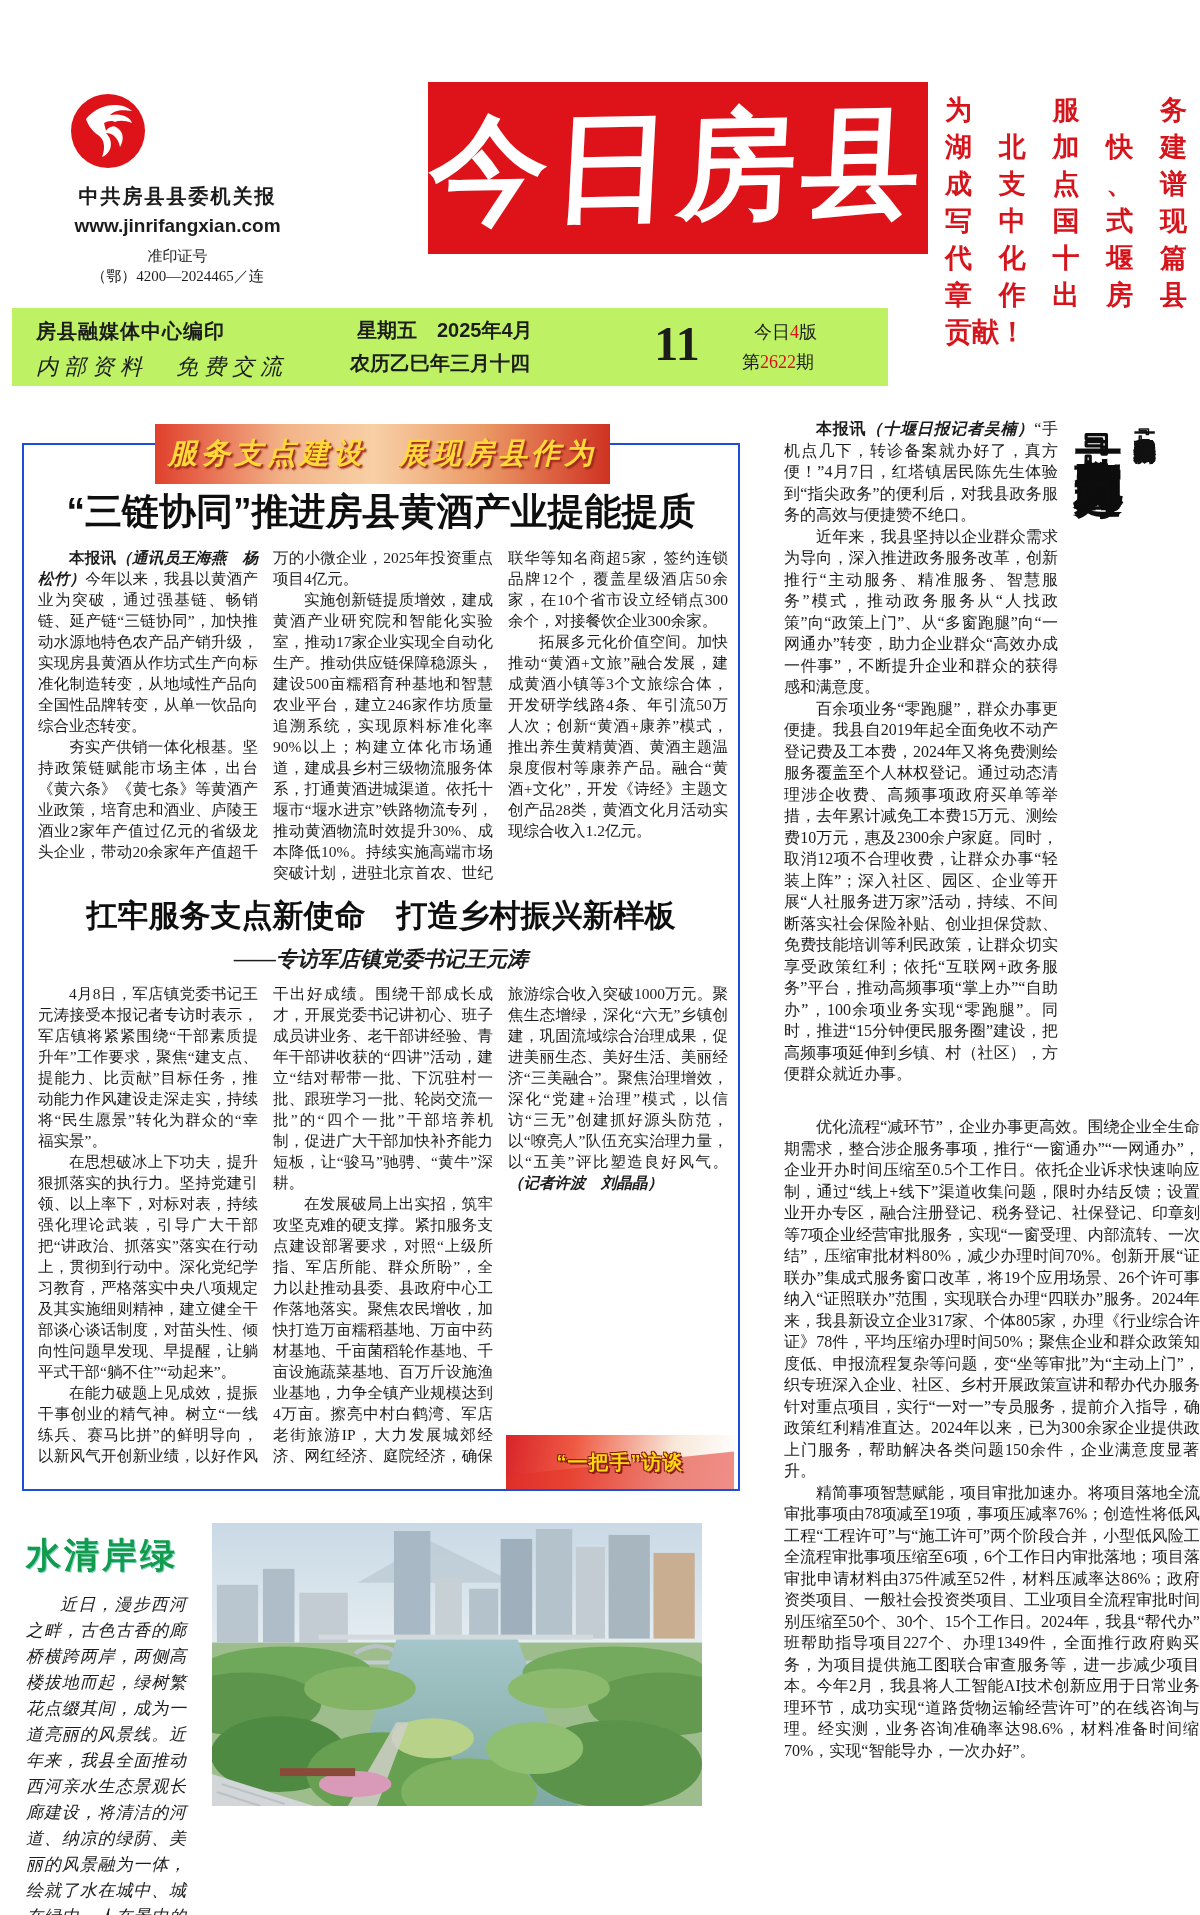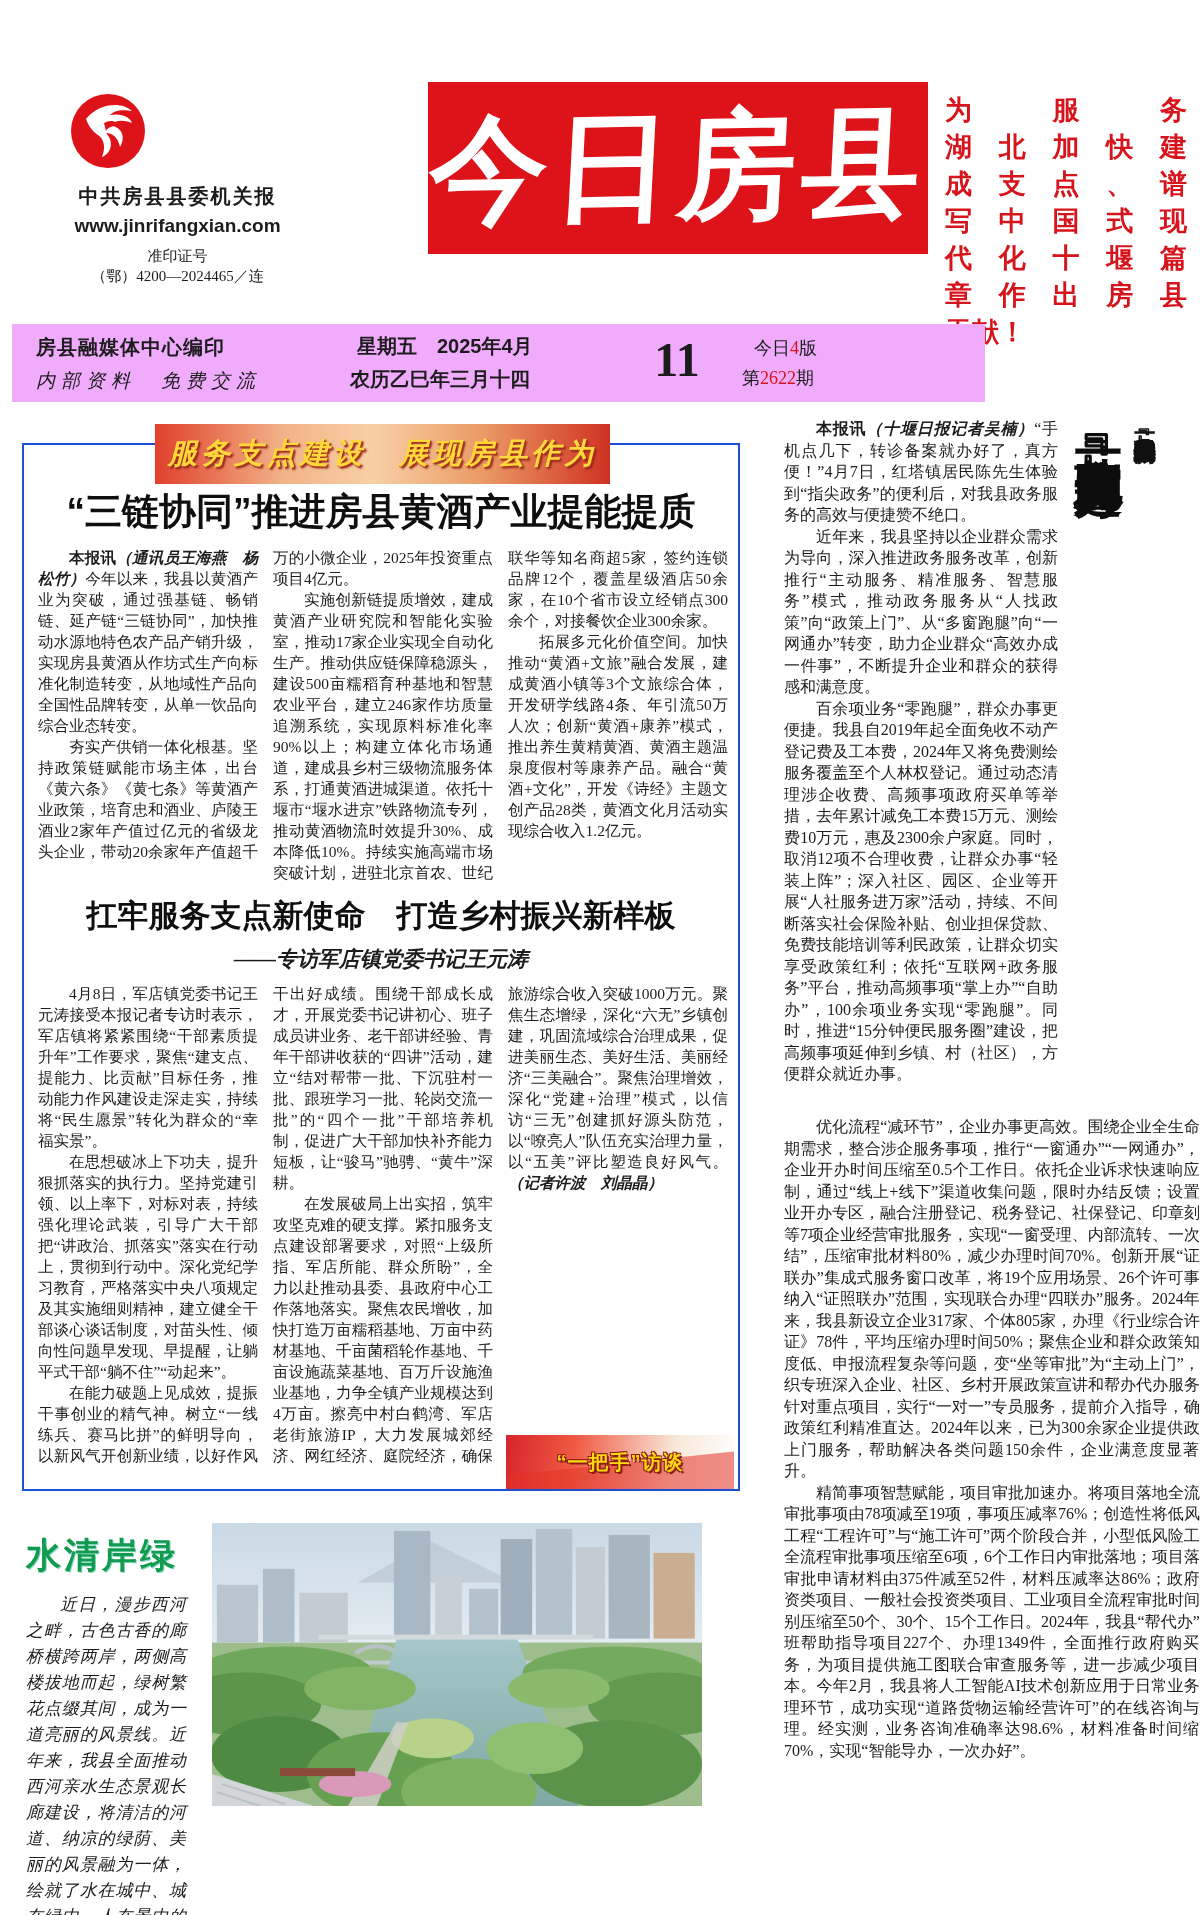--- a/index.html
+++ b/index.html
@@ -21,24 +21,24 @@
   .mast-title-box { position:absolute; left:428px; top:82px; width:500px; height:172px;
                     background:#de1219; display:flex; align-items:center; justify-content:center; }
   .mast-title { color:#ffffff; font-size:118px; font-weight:900; letter-spacing:6px;
                 font-family:"Liberation Serif",serif; transform:skewX(-4deg) rotate(-1deg); white-space:nowrap; }
   .mast-slogan { position:absolute; left:945px; top:92px; width:242px;
                  font-family:"Liberation Sans",sans-serif; font-weight:800; color:#d6141c;
                  font-size:27px; line-height:37px; }
   .mast-slogan .sl { display:block; text-align:justify; text-align-last:justify; }
   .mast-slogan .sl.last { text-align-last:left; }
   
-  .info-bar { position:absolute; left:12px; top:324px; width:973px; height:78px; background:#f0abfc; }
+  .info-bar { position:absolute; left:12px; top:308px; width:876px; height:78px; background:#bef264; }
   .ib-pub { position:absolute; left:24px; top:10px; font-family:"Liberation Sans",sans-serif;
             font-size:20px; font-weight:700; letter-spacing:1px; }
-  .ib-note { position:absolute; left:24px; top:44px; font-size:19px; letter-spacing:6px; font-style:italic; }
+  .ib-note { position:absolute; left:24px; top:44px; font-size:22px; letter-spacing:6px; font-style:italic; }
   .ib-date1 { position:absolute; left:345px; top:9px; font-family:"Liberation Sans",sans-serif; font-size:20px; font-weight:700; }
   .ib-date2 { position:absolute; left:338px; top:42px; font-family:"Liberation Sans",sans-serif; font-size:20px; font-weight:700; }
   .ib-day { position:absolute; left:620px; top:8px; width:90px; text-align:center;
             font-family:"Liberation Serif",serif; font-size:48px; font-weight:700; }
   .ib-ed { position:absolute; left:742px; top:12px; font-size:18px; }
   .ib-issue { position:absolute; left:730px; top:42px; font-size:18px; }
   .red-num { color:#d6141c; }
   
   .red-box { position:absolute; left:22px; top:443px; width:718px; height:1048px;
              border:2px solid #1d4ed8; }

